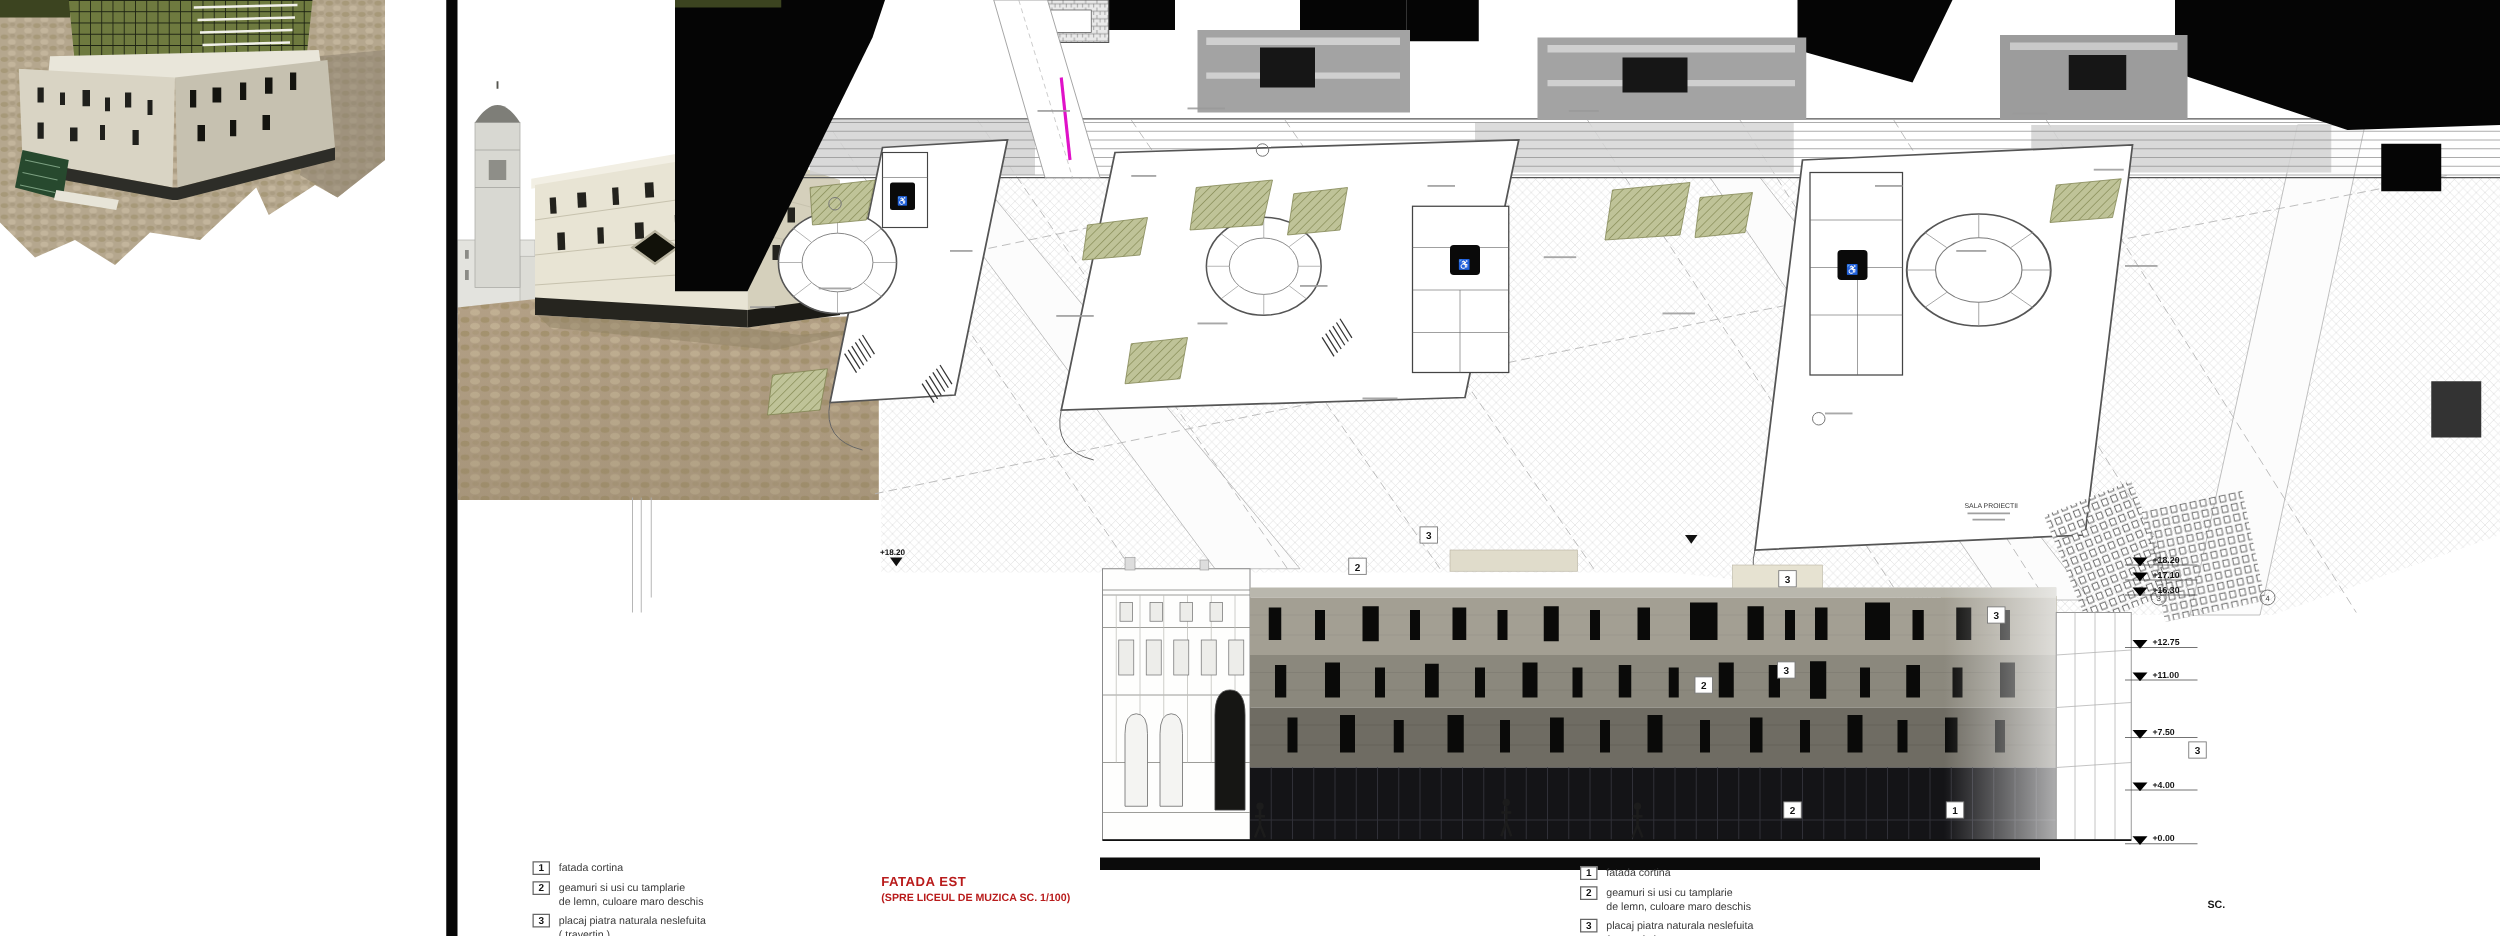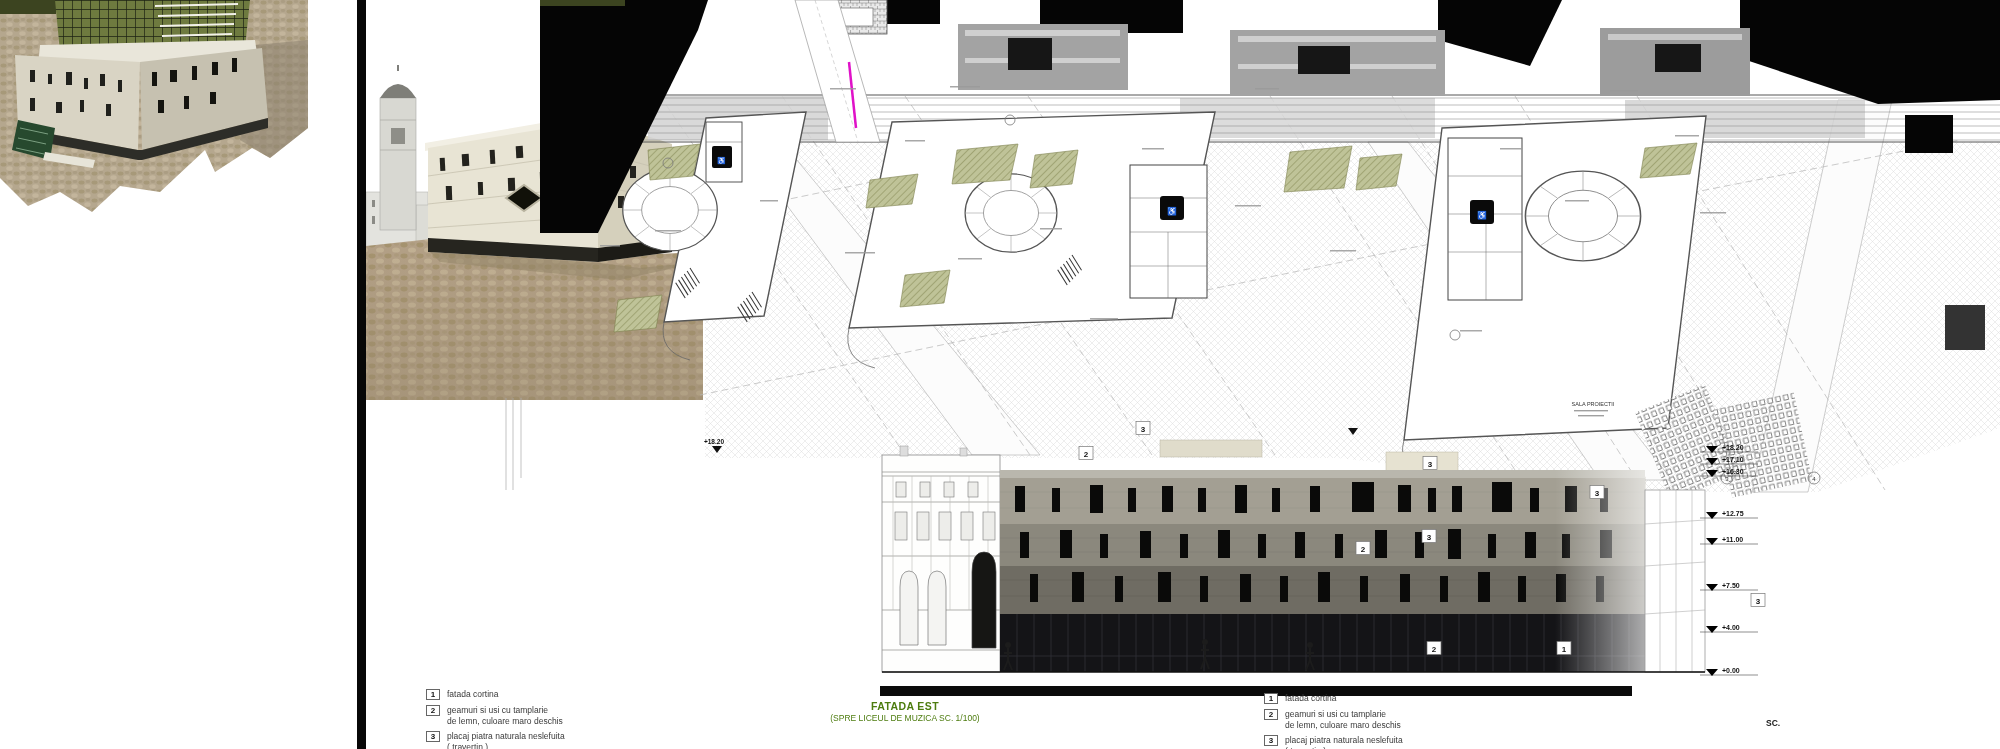--- a/index.html
+++ b/index.html
@@ -12,23 +12,23 @@
               font-size:15px;letter-spacing:2px;line-height:25px;color:#2a2a2a;white-space:pre;}
   
   .vbar{position:absolute;left:357px;top:0;width:9px;height:749px;background:#070707;}
   
   .legend{position:absolute;font-size:8.5px;color:#3a3a3a;line-height:10.5px;}
   .lrow{display:flex;align-items:flex-start;margin-bottom:5px;}
   .tagbox{display:inline-block;width:14px;height:11px;border:1px solid #666;background:#fff;
           font-weight:bold;font-size:8px;text-align:center;line-height:10px;color:#111;
           flex:0 0 14px;margin-right:7px;}
   
-  .fac-title{position:absolute;text-align:center;color:#4d7c0f;}
+  .fac-title{position:absolute;text-align:left;color:#b91c1c;}
   .fac-title .t1{font-size:10.5px;font-weight:bold;letter-spacing:.4px;}
-  .fac-title .t2{font-size:8.5px;font-weight:normal;margin-top:1px;}
+  .fac-title .t2{font-size:8.5px;font-weight:bold;margin-top:1px;}
   .sc-label{position:absolute;font-size:8.5px;font-weight:bold;color:#181818;}
   svg text{font-family:"Liberation Sans",sans-serif;}
   .lvltxt{font-size:7px;font-weight:bold;fill:#101010;}
   .tagtxt{font-size:8px;font-weight:bold;fill:#111;}
 </style>
 </head>
 <body>
 
 <div class="board">
 

